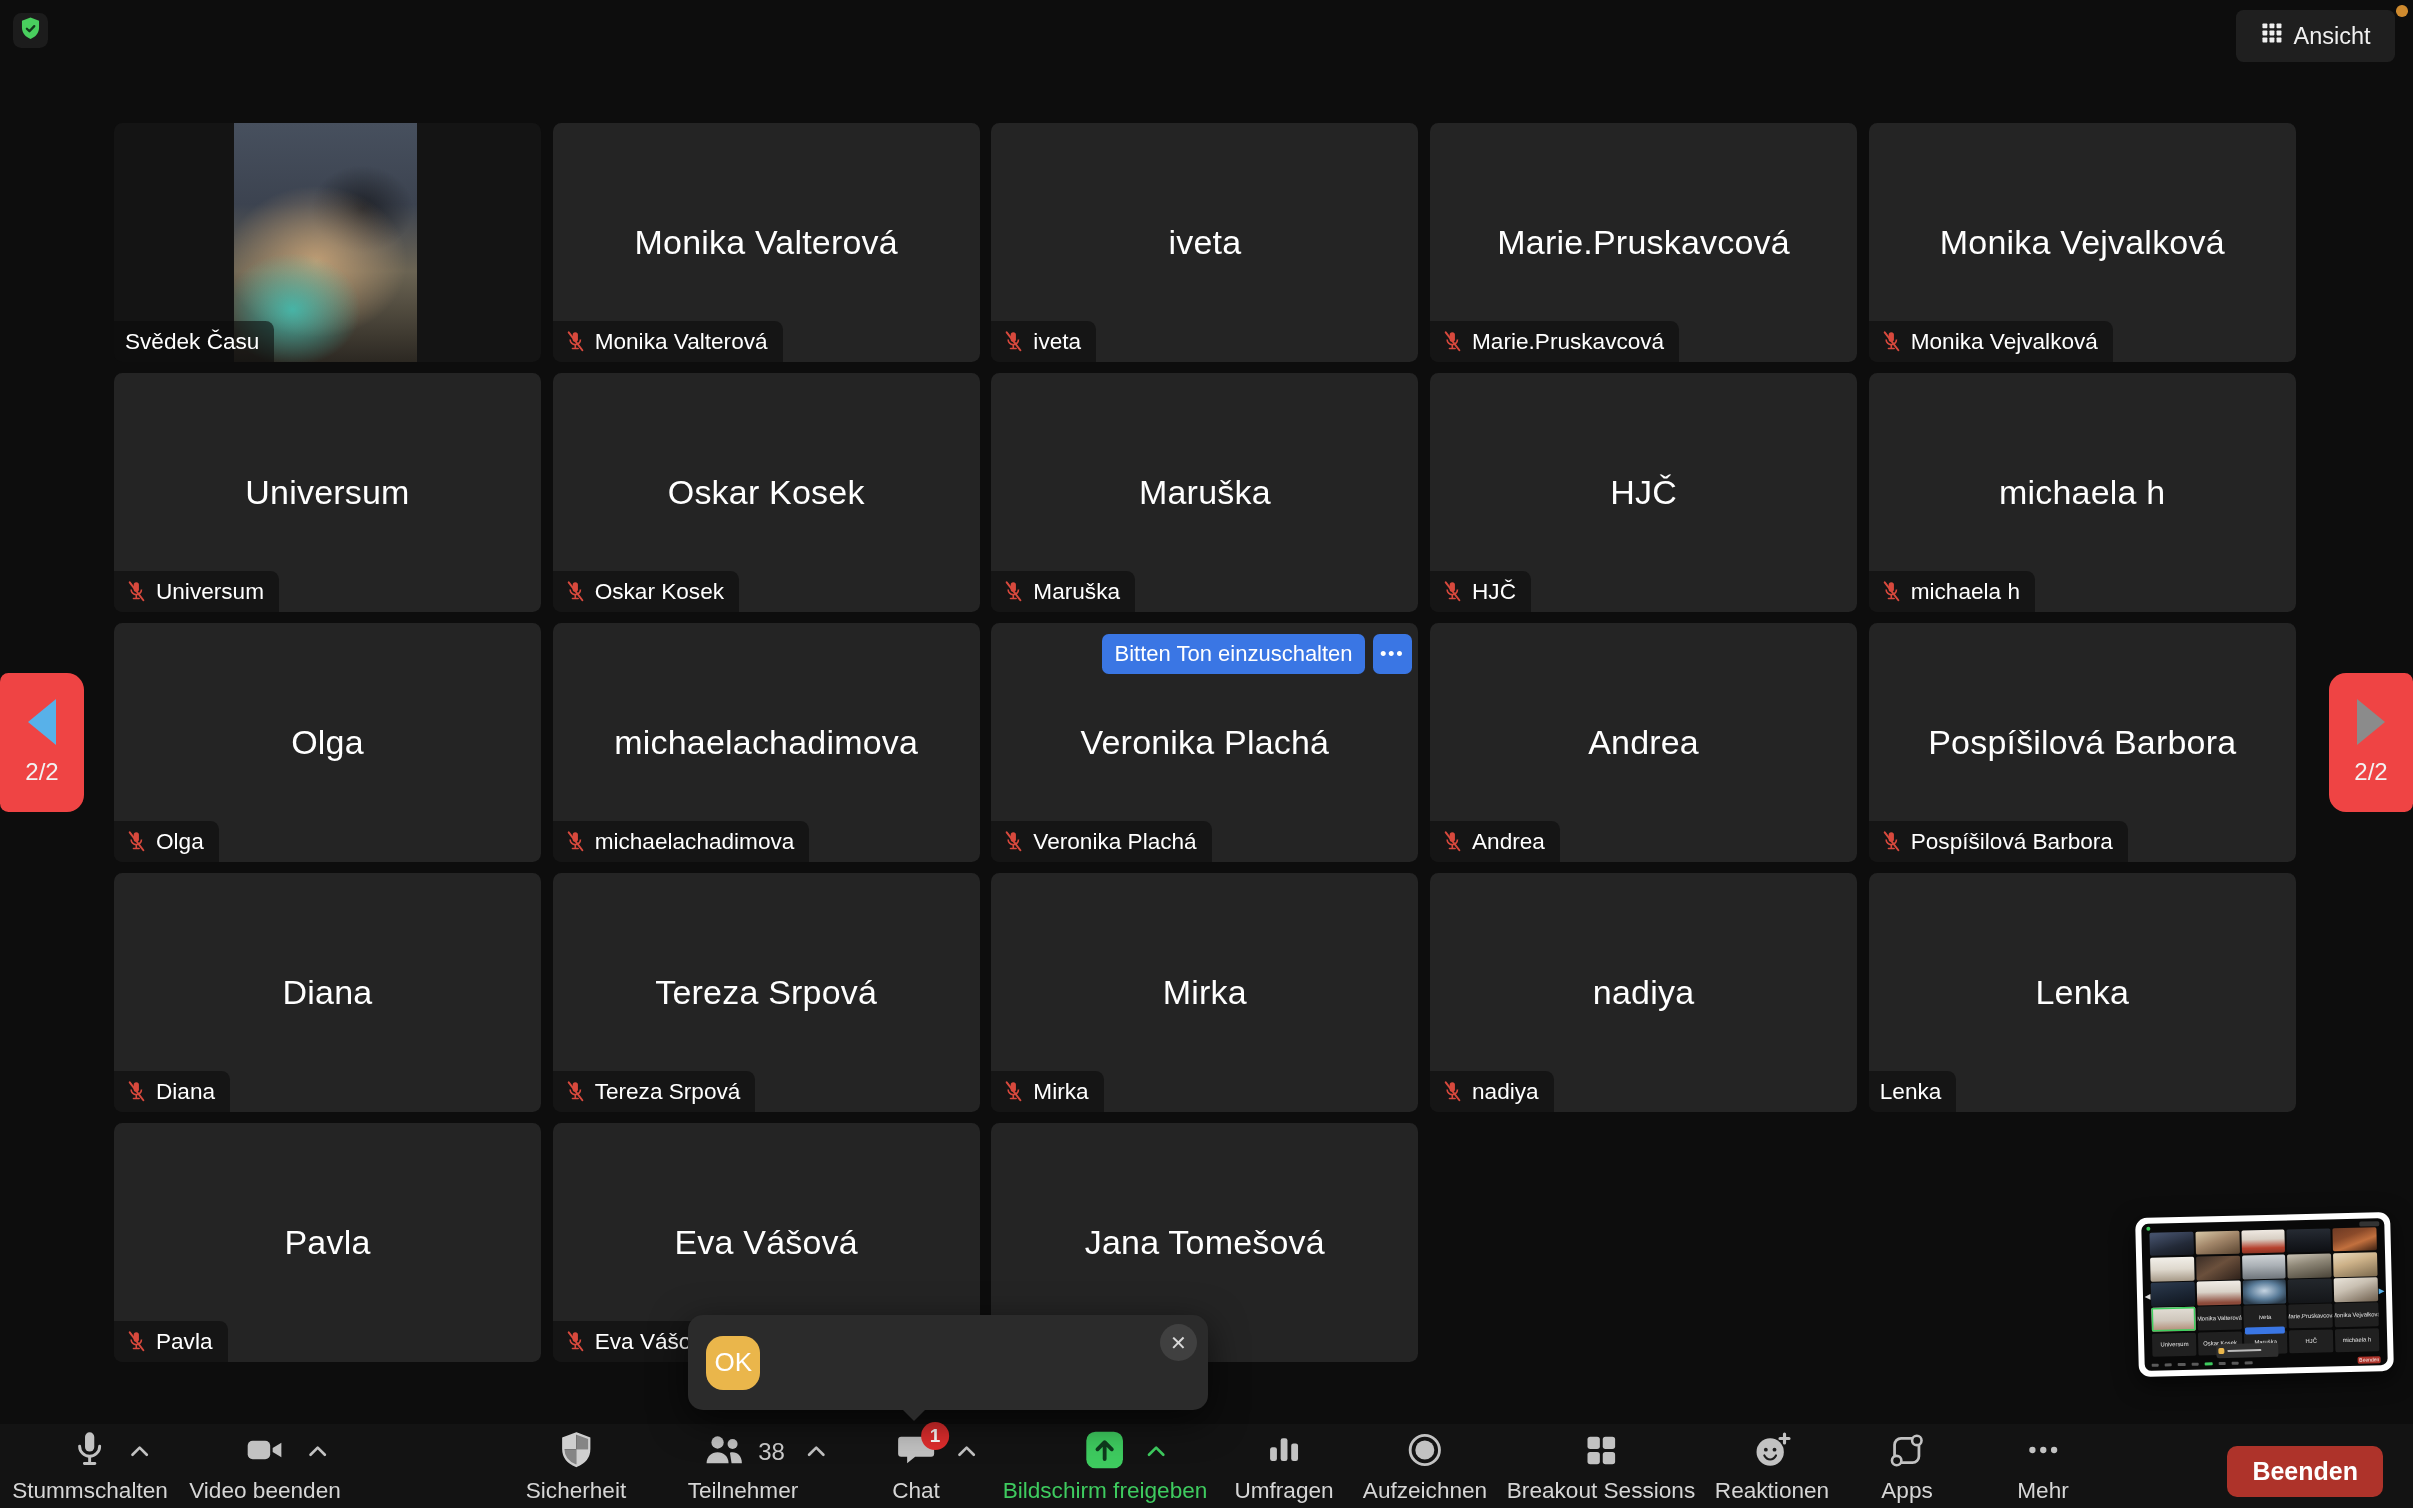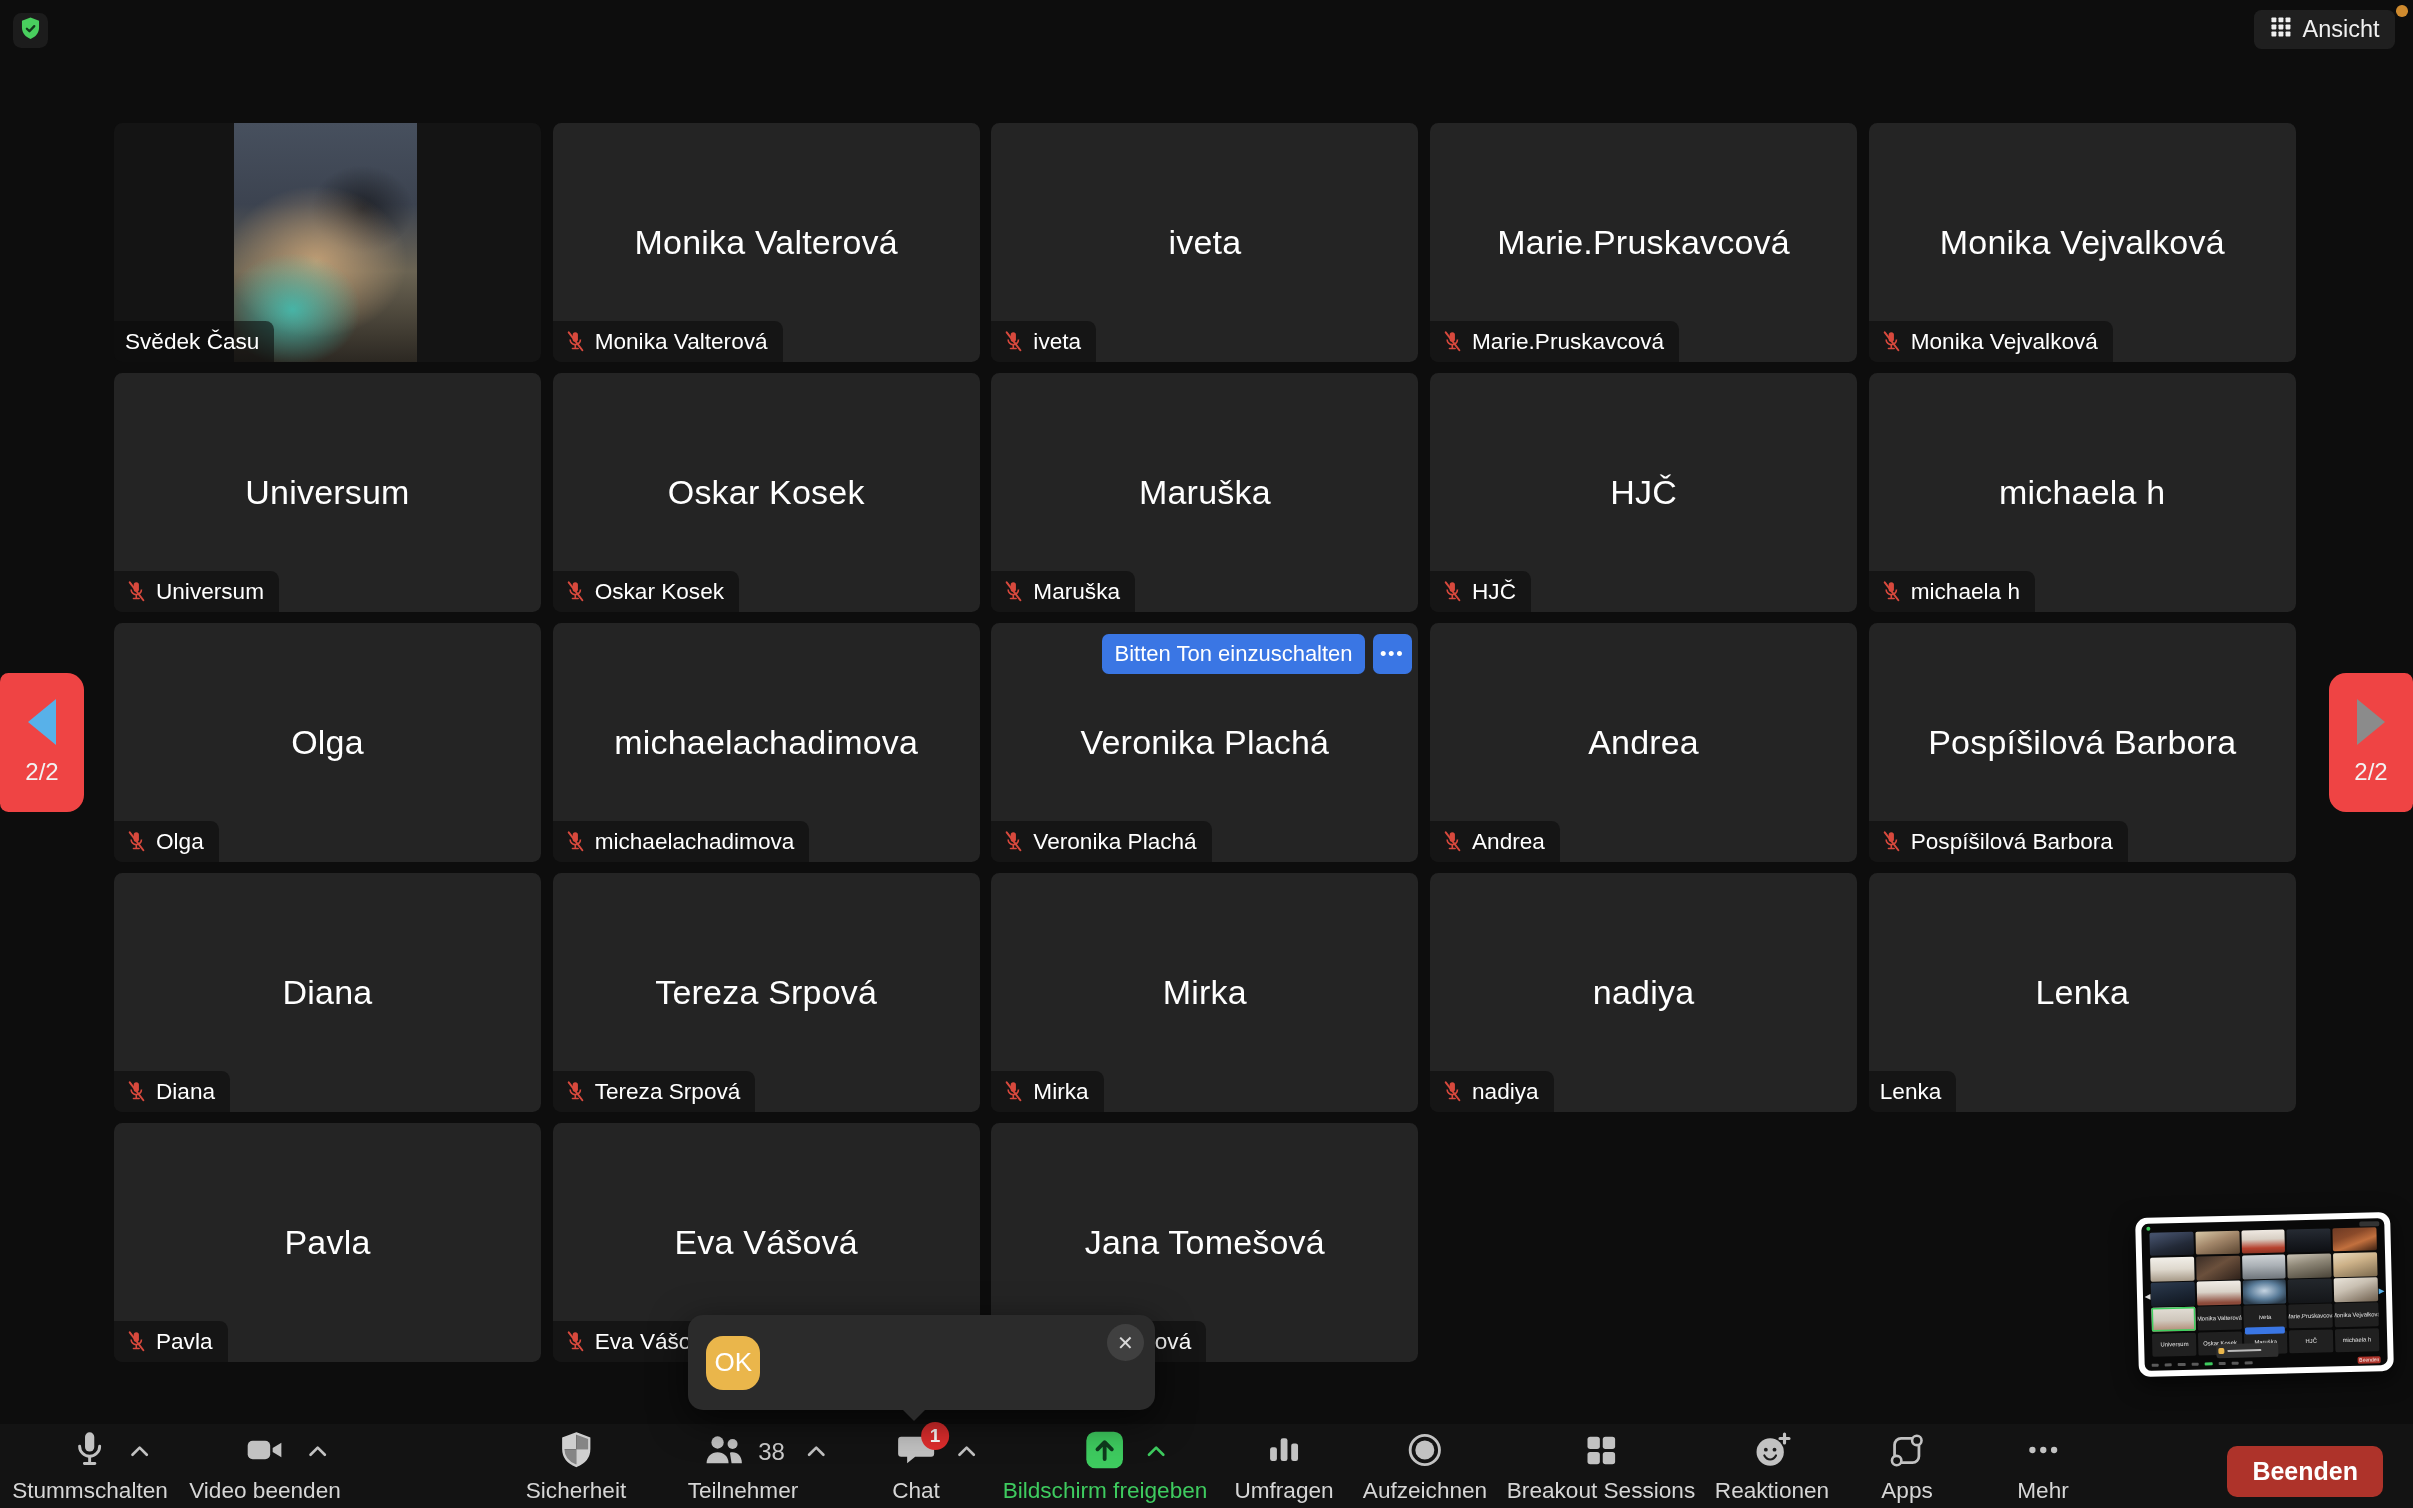--- a/index.html
+++ b/index.html
@@ -4,21 +4,21 @@
 <style>
   html,body{margin:0;padding:0;}
   body{
     width:2413px;height:1508px;overflow:hidden;position:relative;
     background:#0d0d0d;font-family:"Liberation Sans",sans-serif;
     -webkit-font-smoothing:antialiased;
   }
   
   .shield-btn{position:absolute;left:12.6px;top:12.6px;width:35px;height:35px;border-radius:8.4px;
     background:#1c1c1c;display:flex;align-items:center;justify-content:center;}
-  .view-btn{position:absolute;right:18.4px;top:10px;height:39px;padding:0 15px;border-radius:7.5px;
+  .view-btn{position:absolute;right:18.4px;top:10px;height:52px;padding:0 24px;border-radius:7.5px;
     background:#1f1f1f;display:flex;align-items:center;gap:10px;color:#f0f0f0;font-size:23.5px;}
   .corner-dot{position:absolute;right:5px;top:5px;width:11.7px;height:11.7px;border-radius:50%;background:#cf8a2e;}
   
   .grid{position:absolute;left:114px;top:123px;display:grid;
     grid-template-columns:repeat(5,427px);grid-auto-rows:239px;gap:11px 11.7px;}
   .tile{position:relative;background:#242424;border-radius:8.4px;overflow:hidden;}
   .tile--video{background:#141414;}
   .tile--active{box-shadow:inset 0 0 0 3.4px #49d161;}
   .tile-center-name{position:absolute;inset:0;display:flex;align-items:center;justify-content:center;
     color:#ffffff;font-size:34px;letter-spacing:0.2px;}
@@ -67,21 +67,21 @@
   .tb-label{font-size:22.6px;white-space:nowrap;}
   .tb-label--green{color:#3ecb5f;}
   .tb-count{font-size:24px;color:#cccccc;margin-left:1.7px;}
   .tb-caret{position:absolute;left:calc(100% + 18.4px);top:11.7px;}
   .tb-badge{position:absolute;top:-8.4px;right:-13.4px;min-width:28.5px;height:28.5px;border-radius:14.2px;
     background:#df2d2d;color:#fff;font-size:19px;font-weight:bold;display:flex;align-items:center;
     justify-content:center;padding:0 5px;box-sizing:border-box;}
   .leave-btn{position:absolute;right:30px;top:22px;background:#ae332a;color:#fff;border:none;
     font-weight:bold;font-size:25px;padding:11px 25px;border-radius:10px;font-family:inherit;}
   
-  .popup{position:absolute;left:688px;top:1315px;width:467px;height:95px;background:#2b2b2b;
+  .popup{position:absolute;left:688px;top:1315px;width:520px;height:95px;background:#2b2b2b;
     border-radius:15px;box-shadow:0 10px 37px rgba(0,0,0,.6);z-index:40;display:flex;
     align-items:center;padding-left:18.4px;box-sizing:border-box;}
   .popup::after{content:'';position:absolute;left:215px;bottom:-11px;width:0;height:0;
     border-left:11px solid transparent;border-right:11px solid transparent;border-top:11.7px solid #2b2b2b;}
   .popup-avatar{width:54px;height:54px;border-radius:17px;background:#eab64b;color:#fff;
     font-size:26px;display:flex;align-items:center;justify-content:center;flex:0 0 auto;}
   .popup-text{margin-left:20px;display:flex;flex-direction:column;gap:7.5px;}
   .popup-title{color:#fff;font-size:24px;}
   .popup-msg{color:#fff;font-size:24px;}
   .popup-close{position:absolute;right:11px;top:9.2px;width:37px;height:37px;border-radius:50%;

